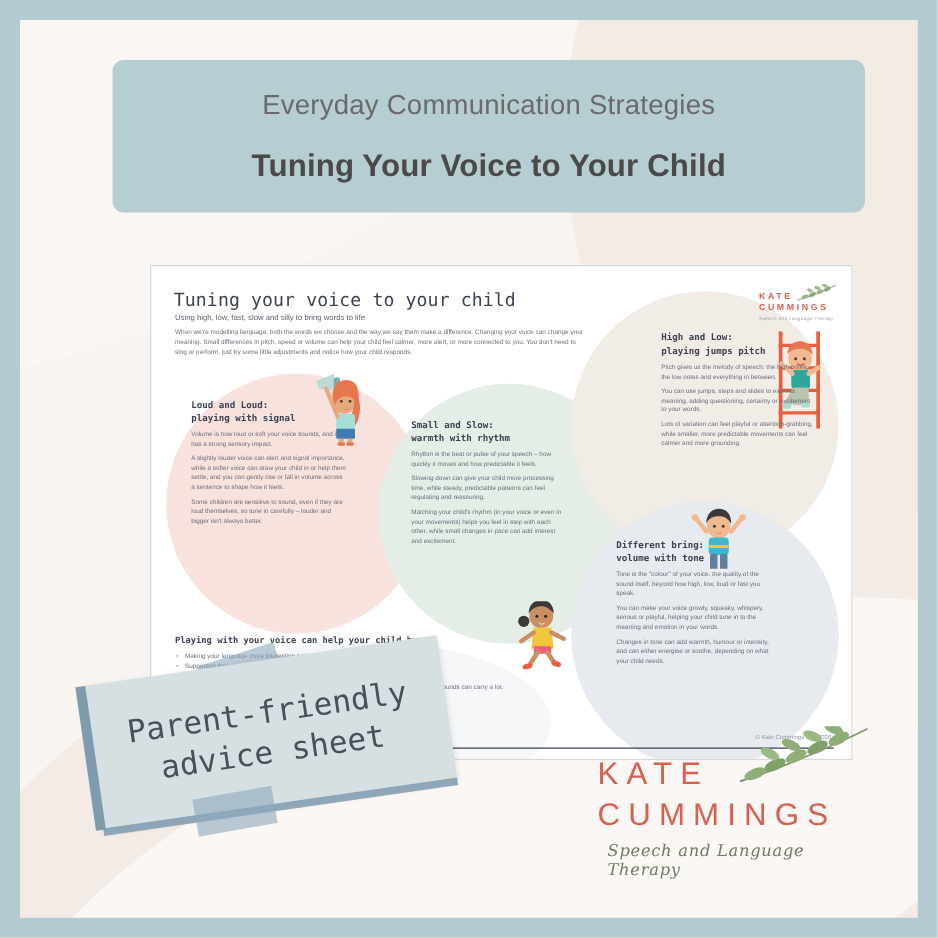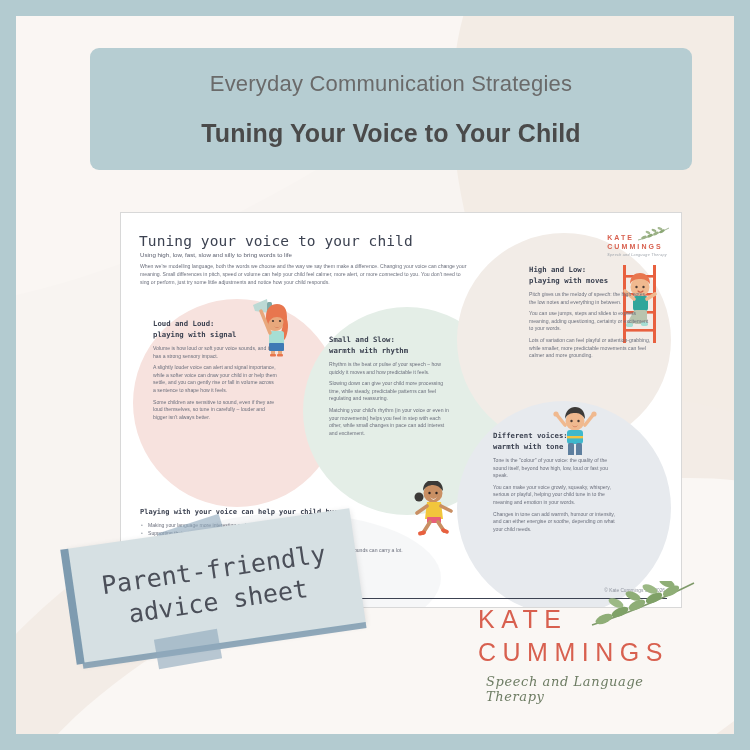--- a/index.html
+++ b/index.html
@@ -340,31 +340,31 @@
             <span>warmth with rhythm</span>
           </h3>
           <p>Rhythm is the beat or pulse of your speech – how quickly it moves and how predictable it feels.</p>
           <p>Slowing down can give your child more processing time, while steady, predictable patterns can feel regulating and reassuring.</p>
           <p>Matching your child's rhythm (in your voice or even in your movements) helps you feel in step with each other, while small changes in pace can add interest and excitement.</p>
         </div>
 
         <div class="sec" id="sec-high">
           <h3>
             <span>High and Low:</span><br>
-            <span>playing with moves</span>
+            <span>playing jumps pitch</span>
           </h3>
           <p>Pitch gives us the melody of speech: the high notes, the low notes and everything in between.</p>
           <p>You can use jumps, steps and slides to express meaning, adding questioning, certainty or excitement to your words.</p>
           <p>Lots of variation can feel playful or attention-grabbing, while smaller, more predictable movements can feel calmer and more grounding.</p>
         </div>
 
         <div class="sec" id="sec-diff">
           <h3>
-            <span>Different voices:</span><br>
-            <span>warmth with tone</span>
+            <span>Different bring:</span><br>
+            <span>volume with tone</span>
           </h3>
           <p>Tone is the "colour" of your voice: the quality of the sound itself, beyond how high, low, loud or fast you speak.</p>
           <p>You can make your voice growly, squeaky, whispery, serious or playful, helping your child tune in to the meaning and emotion in your words.</p>
           <p>Changes in tone can add warmth, humour or intensity, and can either energise or soothe, depending on what your child needs.</p>
         </div>
 
         <div id="bottom-list">
           <h4>Playing with your voice can help your child by:</h4>
           <ul>
             <li>Making your language more interesting and easier for them to notice.</li>

